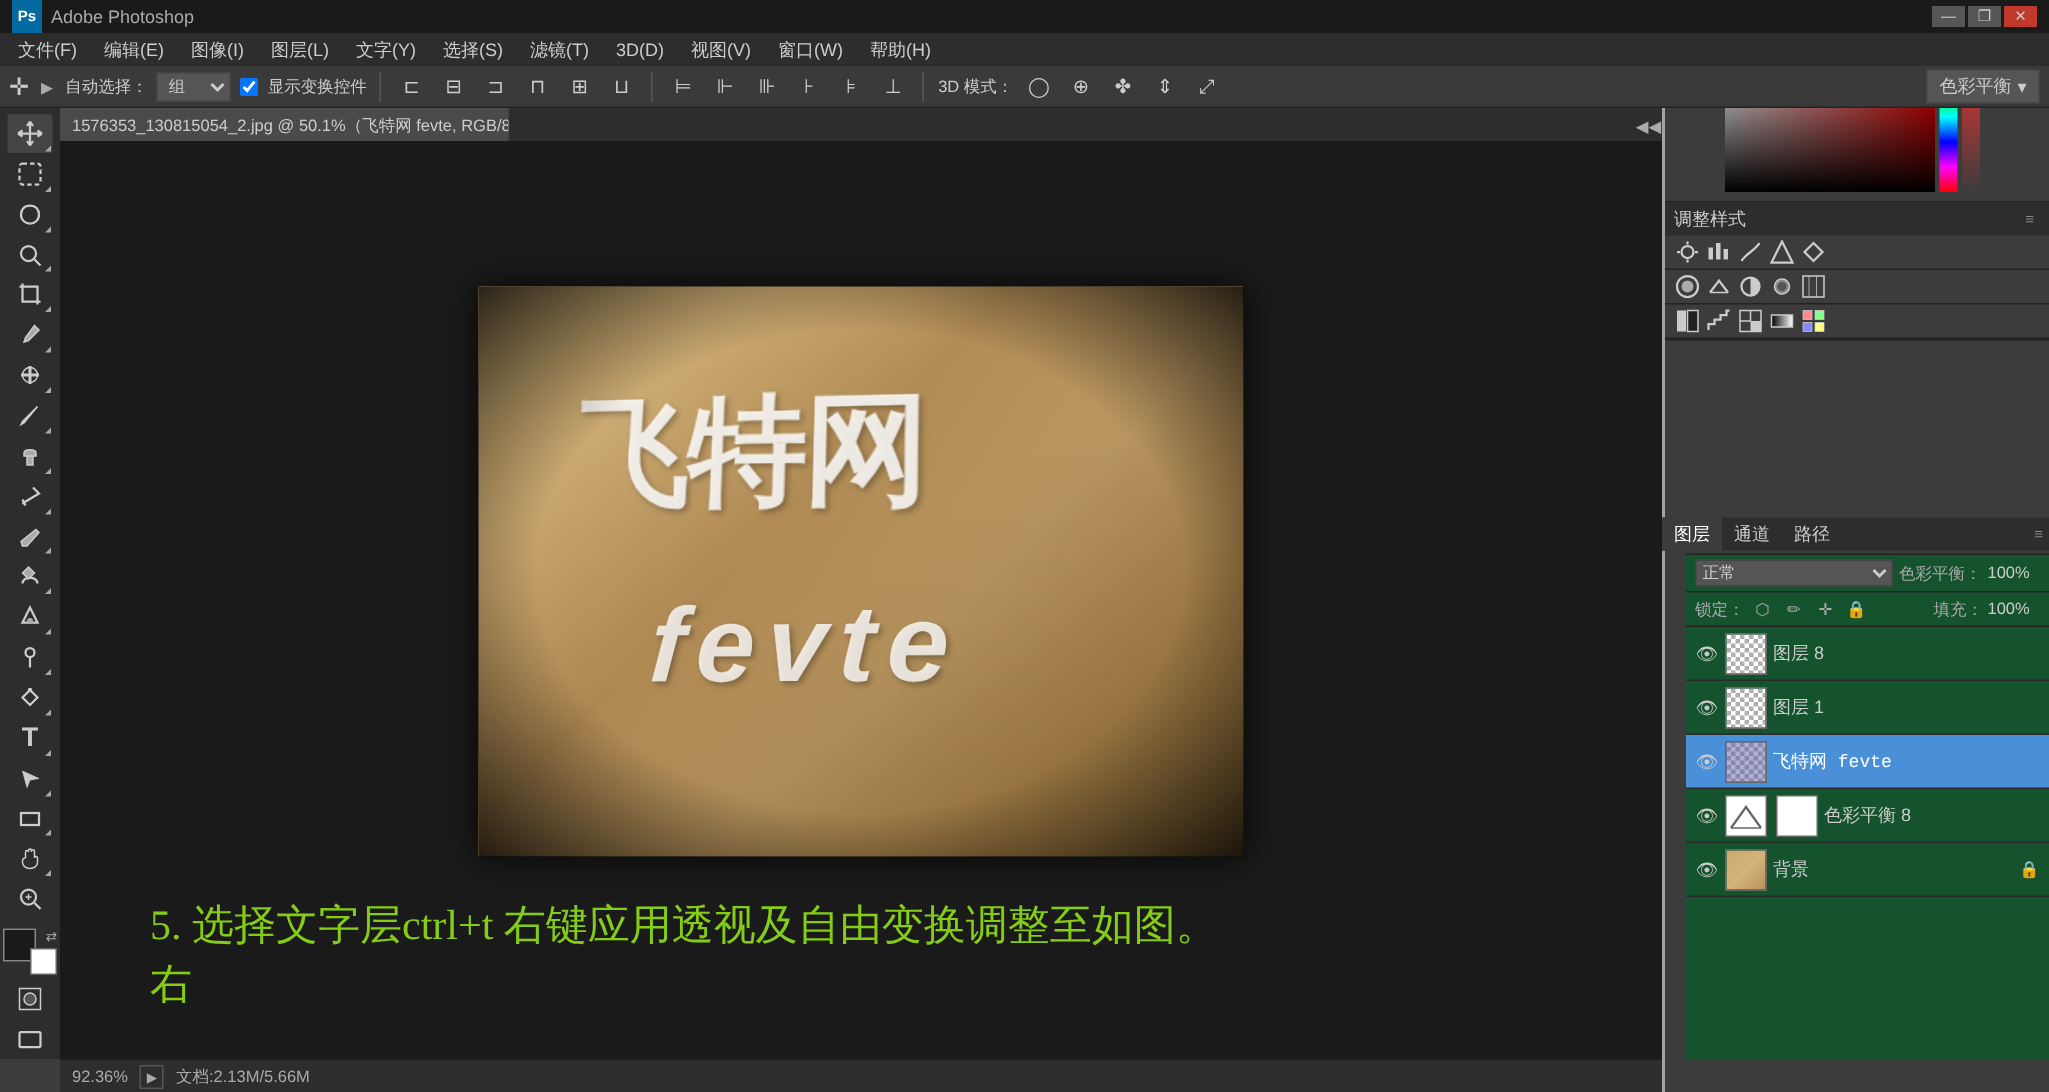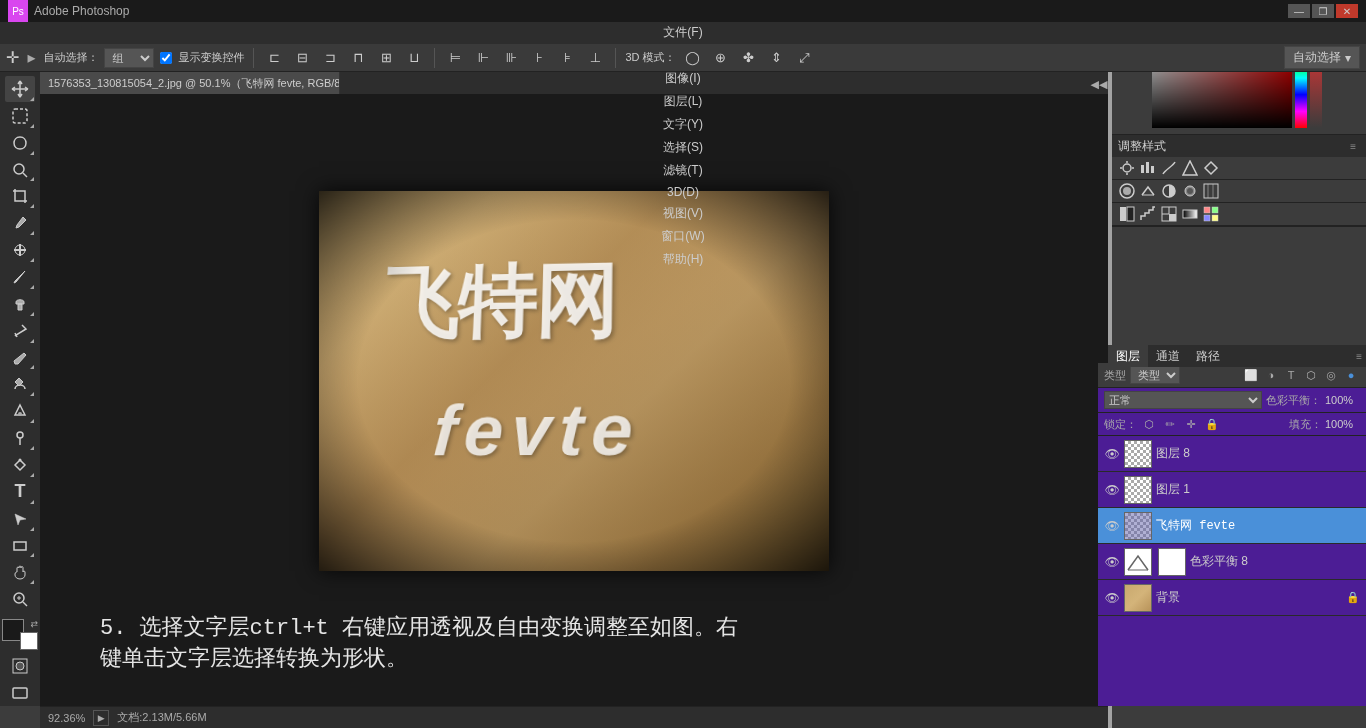--- a/index.html
+++ b/index.html
@@ -27,24 +27,24 @@
       z-index: 100;
     }
     #title-bar-left {
       display: flex;
       align-items: center;
       gap: 6px;
     }
     .ps-icon {
       width: 20px;
       height: 22px;
-      background: #d946ef;
+      background: #0369a1;
       color: #fff;
       font-size: 10px;
-      font-weight: normal;
+      font-weight: bold;
       display: flex;
       align-items: center;
       justify-content: center;
     }
     .title-text {
       color: #aaa;
       font-size: 12px;
     }
     #title-bar-right {
       display: flex;
@@ -68,21 +68,20 @@
     #menu-bar {
       position: absolute;
       top: 22px; left: 0; right: 0;
       height: 22px;
       background: #2d2d2d;
       display: flex;
       align-items: center;
       padding: 0 4px;
       z-index: 100;
       gap: 2px;
-      flex-direction: column;
     }
     .menu-item {
       padding: 2px 8px;
       color: #ccc;
       font-size: 12px;
       cursor: pointer;
       white-space: nowrap;
     }
 
     
@@ -188,21 +187,21 @@
       border-color: transparent transparent #aaa transparent;
     }
 
     
     #right-panels {
       position: absolute;
       top: 0; right: 0;
       width: 258px;
       bottom: 0;
       background: #3c3c3c;
-      border-left: 4px solid #a3a3a3;
+      border-left: 2px solid #a3a3a3;
       z-index: 98;
     }
 
     
     #color-panel {
       border-bottom: 1px solid #222;
     }
     #color-panel-tabs {
       display: flex;
       background: #2d2d2d;
@@ -238,24 +237,24 @@
       height: 22px;
       align-items: center;
       justify-content: space-between;
       padding: 0 6px;
     }
     .adj-title { font-size: 12px; color: #ccc; }
 
     
     #layers-panel {
       position: absolute;
-      top: 363px; right: 0;
-      width: 268px;
+      top: 345px; right: 0;
+      width: 242px;
       bottom: 22px;
-      background: #4c1d95;
+      background: #14532d;
     }
     .layers-tab-btn {
       padding: 2px 8px;
       font-size: 12px;
       color: #ccc;
       cursor: pointer;
       height: 22px;
       display: flex;
       align-items: center;
     }
@@ -438,23 +437,23 @@
       top: 0; left: 0; right: 0; bottom: 0;
       background: radial-gradient(ellipse at center, transparent 60%, rgba(0,0,0,0.8) 100%);
     }
 
     
     #annotation-text {
       position: absolute;
       left: 60px;
       bottom: 30px;
       right: 270px;
-      color: #e5e5e5;
-      font-size: 22px;
-      font-family: Liberation Mono, monospace;
+      color: #84cc16;
+      font-size: 28px;
+      font-family: Liberation Serif, serif;
       line-height: 1.4;
       pointer-events: none;
     }
 
     
     #status-bar {
       position: absolute;
       bottom: 0; left: 40px; right: 258px;
       height: 22px;
       background: #2d2d2d;
@@ -586,21 +585,21 @@
   <div class="options-sep"></div>
   <span class="mode-3d-label">3D 模式：</span>
   <button class="options-icon-btn">◯</button>
   <button class="options-icon-btn">⊕</button>
   <button class="options-icon-btn">✤</button>
   <button class="options-icon-btn">⇕</button>
   <button class="options-icon-btn">⤢</button>
 
   <div style="margin-left:auto;"></div>
   <div style="background:#555;border:1px solid #444;padding:2px 8px;font-size:12px;color:#ccc;cursor:pointer;display:flex;align-items:center;gap:4px;">
-    <span>自动选择</span>
+    <span>色彩平衡</span>
     <span>▾</span>
   </div>
 </div>
 
 <div id="tab-bar" style="right: calc(258px + 18px); left: 40px;">
   <div class="doc-tab">
     <span>1576353_130815054_2.jpg @ 50.1%（飞特网 fevte, RGB/8#）*</span>
 
   </div>
 </div>
@@ -1015,21 +1014,20 @@
 
       <div style="position:absolute;bottom:0;right:0;width:100%;height:50%;background:linear-gradient(to top-right, rgba(30,15,5,0.85) 0%, rgba(80,50,20,0.3) 60%, transparent 100%);"></div>
     </div>
     <div class="canvas-text-cn">飞特网</div>
     <div class="canvas-text-en">fevte</div>
     <div class="canvas-dark-border"></div>
   </div>
 
   <div id="annotation-text">
     <div>5. 选择文字层ctrl+t 右键应用透视及自由变换调整至如图。右</div>
-    <div>键单击文字层选择转换为形状。</div>
   </div>
 </div>
 
 <div id="status-bar">
   <span>92.36%</span>
   <div style="width:16px;height:16px;border:1px solid #555;display:flex;align-items:center;justify-content:center;font-size:9px;cursor:pointer;">▶</div>
   <span>文档:2.13M/5.66M</span>
 </div>
 
 </body></html>

